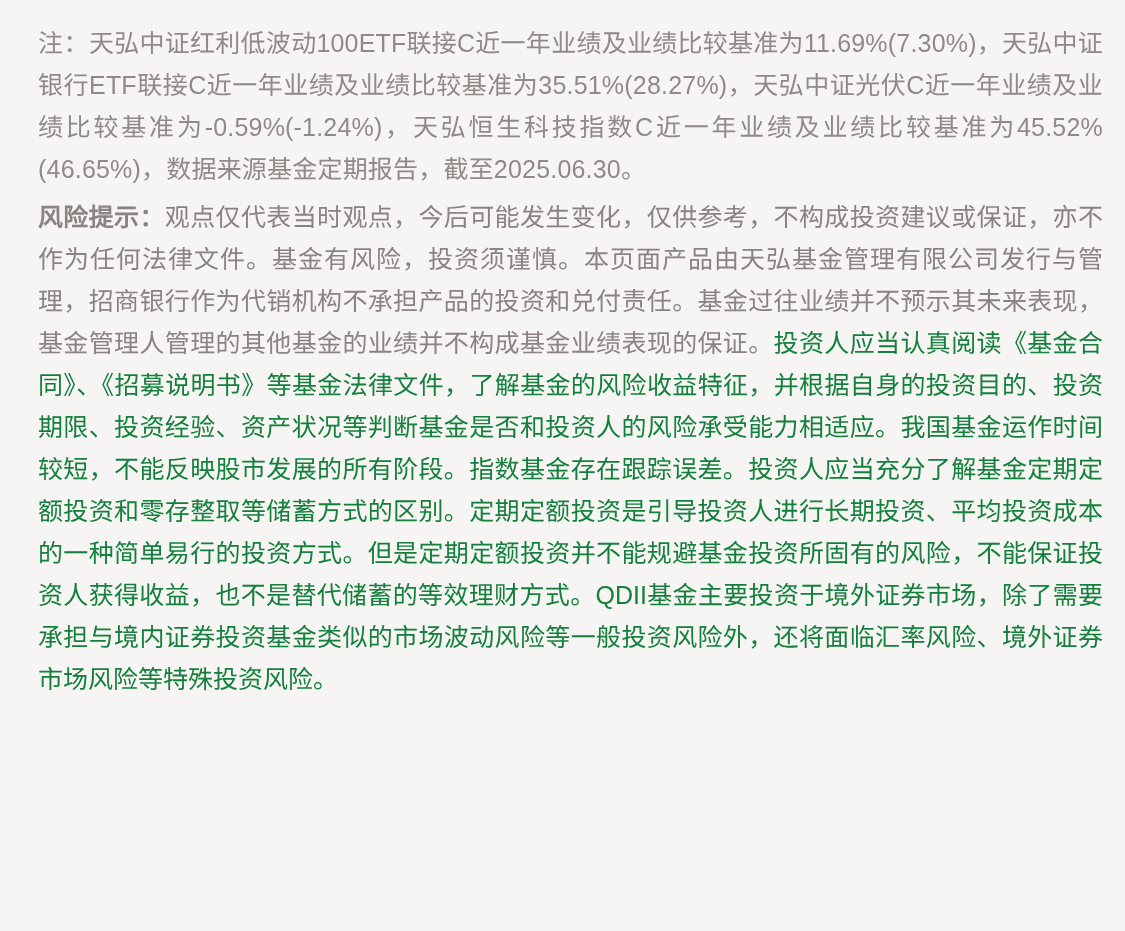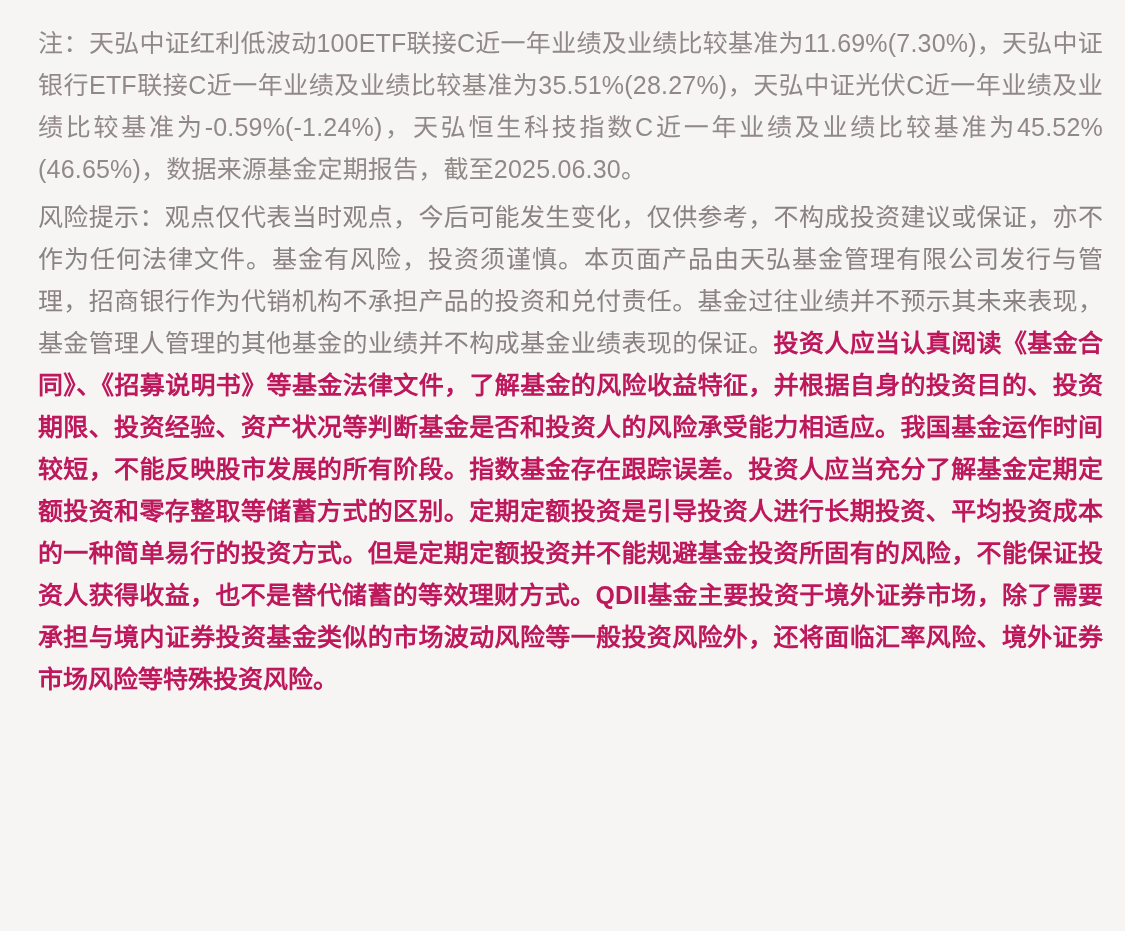--- a/index.html
+++ b/index.html
@@ -37,30 +37,30 @@
   }
   .risk-block {
     font-size: 25px;
     line-height: 42px;
     color: #918987;
     margin: 0;
     text-align: justify;
     text-justify: inter-ideograph;
   }
   .risk-label {
-    font-weight: normal;
+    font-weight: bold;
     color: #8b8382;
   }
   .risk-strong {
     font-weight: normal;
     color: #8b8382;
   }
   .risk-normal {
-    font-weight: bold;
-    color: #be185d;
+    font-weight: normal;
+    color: #15803d;
   }
   .spaced {
     
     letter-spacing: 0.2px;
   }
 </style>
 </head>
 <body>
 
 <div class="page">

